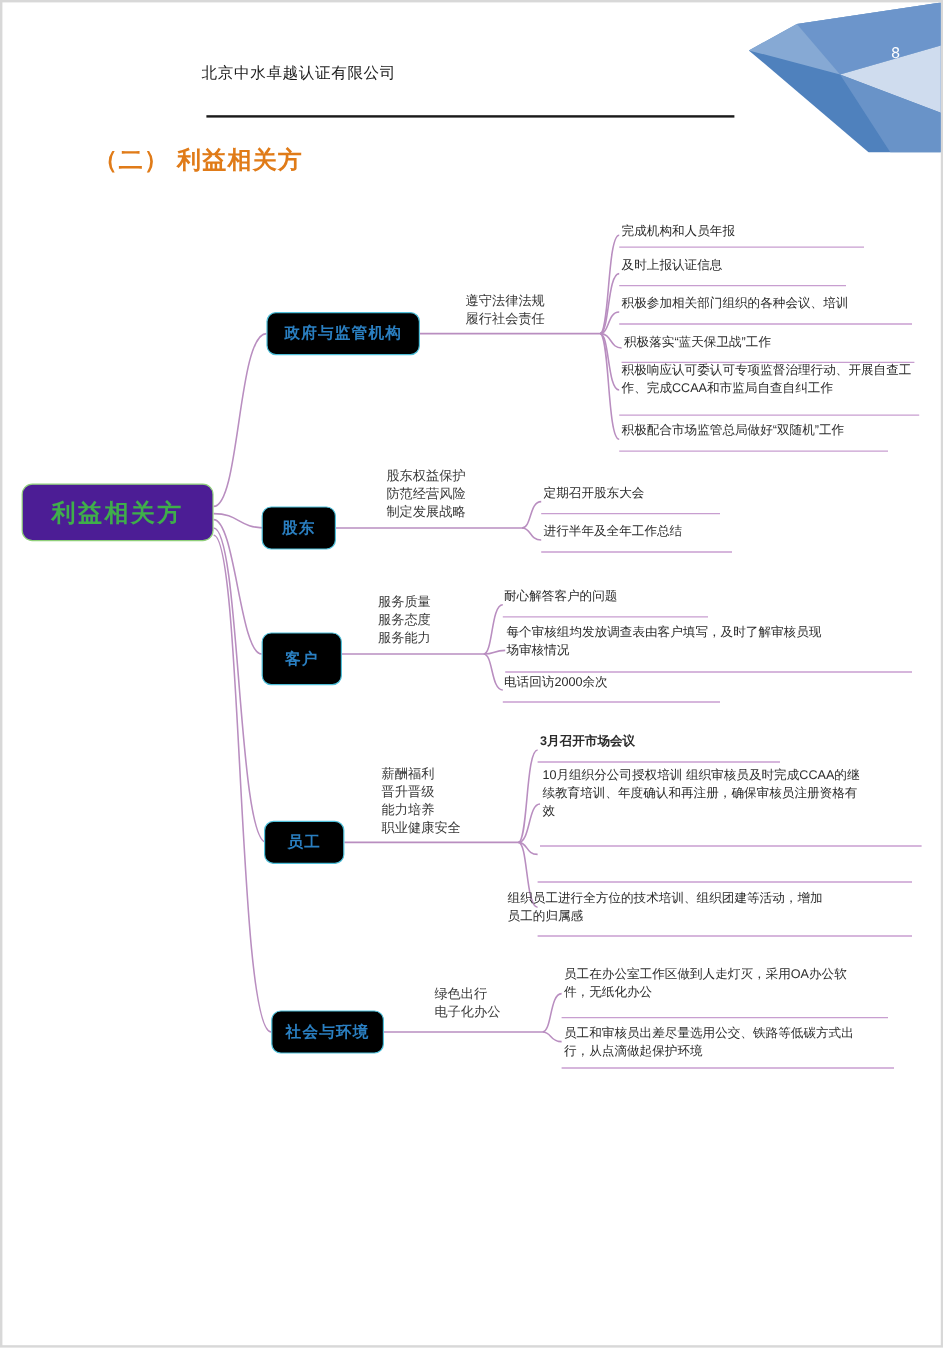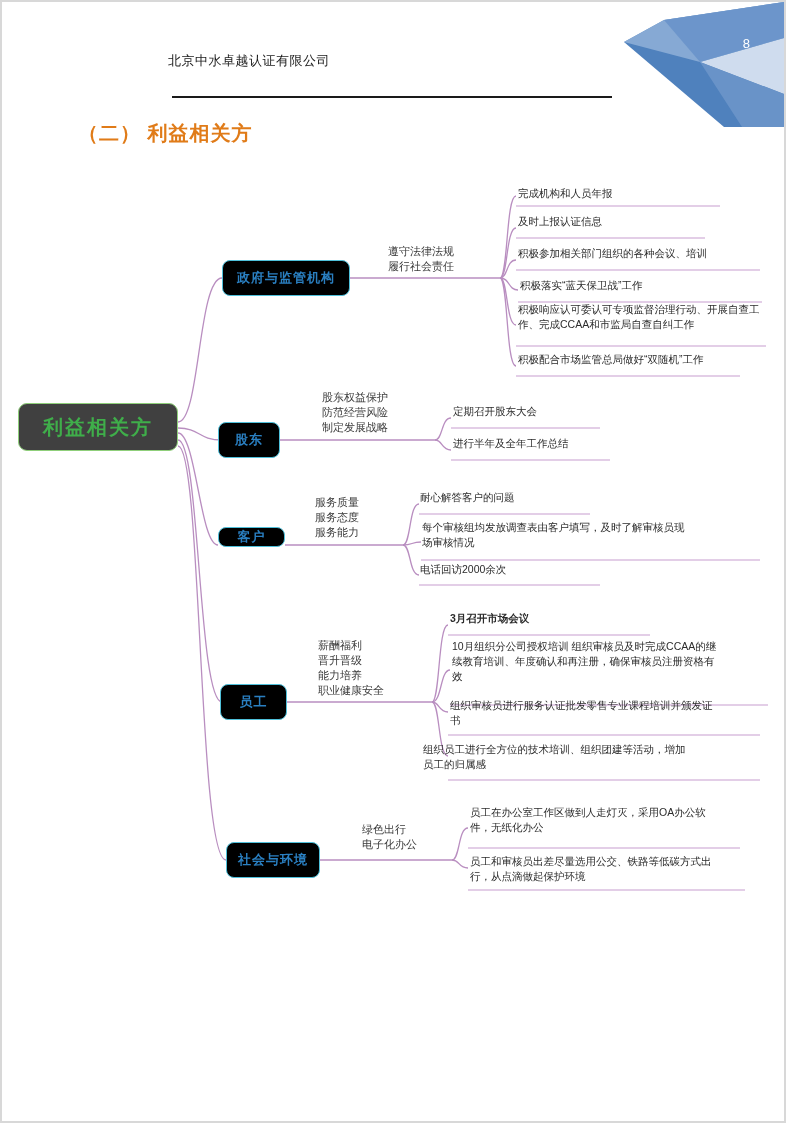--- a/index.html
+++ b/index.html
@@ -81,21 +81,21 @@
   }
 
   .node {
     position: absolute;
     box-sizing: border-box;
     display: flex;
     align-items: center;
     justify-content: center;
   }
   .root-node {
-    background: #404040;
+    background: #4c1d95;
     border: 1.5px solid #8fcf7a;
     border-radius: 9px;
     color: #3fae4a;
     font-size: 20px;
     font-weight: bold;
     letter-spacing: 2px;
   }
   .branch-node {
     background: #000000;
     border: 1.5px solid #4fc0da;
@@ -230,42 +230,41 @@
   <div class="node branch-node" style="left:218px; top:272px; width:62px; height:36px;">
     <span>股东</span>
   </div>
   <div class="mid-text" style="left:322px; top:240px; width:100px;">股东权益保护
 防范经营风险
 制定发展战略</div>
 
   <div class="leaf-text" style="left:453px; top:254px; width:230px;">定期召开股东大会</div>
   <div class="leaf-text" style="left:453px; top:286px; width:230px;">进行半年及全年工作总结</div>
 
-  <div class="node branch-node" style="left:218px; top:377px; width:67px; height:20px;">
+  <div class="node branch-node" style="left:218px; top:377px; width:67px; height:44px;">
     <span>客户</span>
   </div>
   <div class="mid-text" style="left:315px; top:345px; width:90px;">服务质量
 服务态度
 服务能力</div>
 
   <div class="leaf-text" style="left:420px; top:340px; width:250px;">耐心解答客户的问题</div>
   <div class="leaf-text" style="left:422px; top:370px; width:272px;">每个审核组均发放调查表由客户填写，及时了解审核员现场审核情况</div>
   <div class="leaf-text" style="left:420px; top:412px; width:250px;">电话回访2000余次</div>
 
   <div class="node branch-node" style="left:220px; top:534px; width:67px; height:36px;">
     <span>员工</span>
   </div>
   <div class="mid-text" style="left:318px; top:488px; width:110px;">薪酬福利
 晋升晋级
 能力培养
 职业健康安全</div>
 
   <div class="leaf-text" style="left:450px; top:461px; width:250px;font-weight:bold;">3月召开市场会议</div>
   <div class="leaf-text" style="left:452px; top:489px; width:272px;">10月组织分公司授权培训 组织审核员及时完成CCAA的继续教育培训、年度确认和再注册，确保审核员注册资格有效</div>
-  <div class="leaf-text" style="left:450px; top:548px; width:272px;">组织审核员进行服务认证批发零售专业课程培训并颁发证书</div>
   <div class="leaf-text" style="left:423px; top:592px; width:272px;">组织员工进行全方位的技术培训、组织团建等活动，增加员工的归属感</div>
 
   <div class="node branch-node" style="left:226px; top:692px; width:94px; height:36px;">
     <span>社会与环境</span>
   </div>
   <div class="mid-text" style="left:362px; top:672px; width:96px;">绿色出行
 电子化办公</div>
 
   <div class="leaf-text" style="left:470px; top:655px; width:250px;">员工在办公室工作区做到人走灯灭，采用OA办公软件，无纸化办公</div>
   <div class="leaf-text" style="left:470px; top:704px; width:260px;">员工和审核员出差尽量选用公交、铁路等低碳方式出行，从点滴做起保护环境</div>

